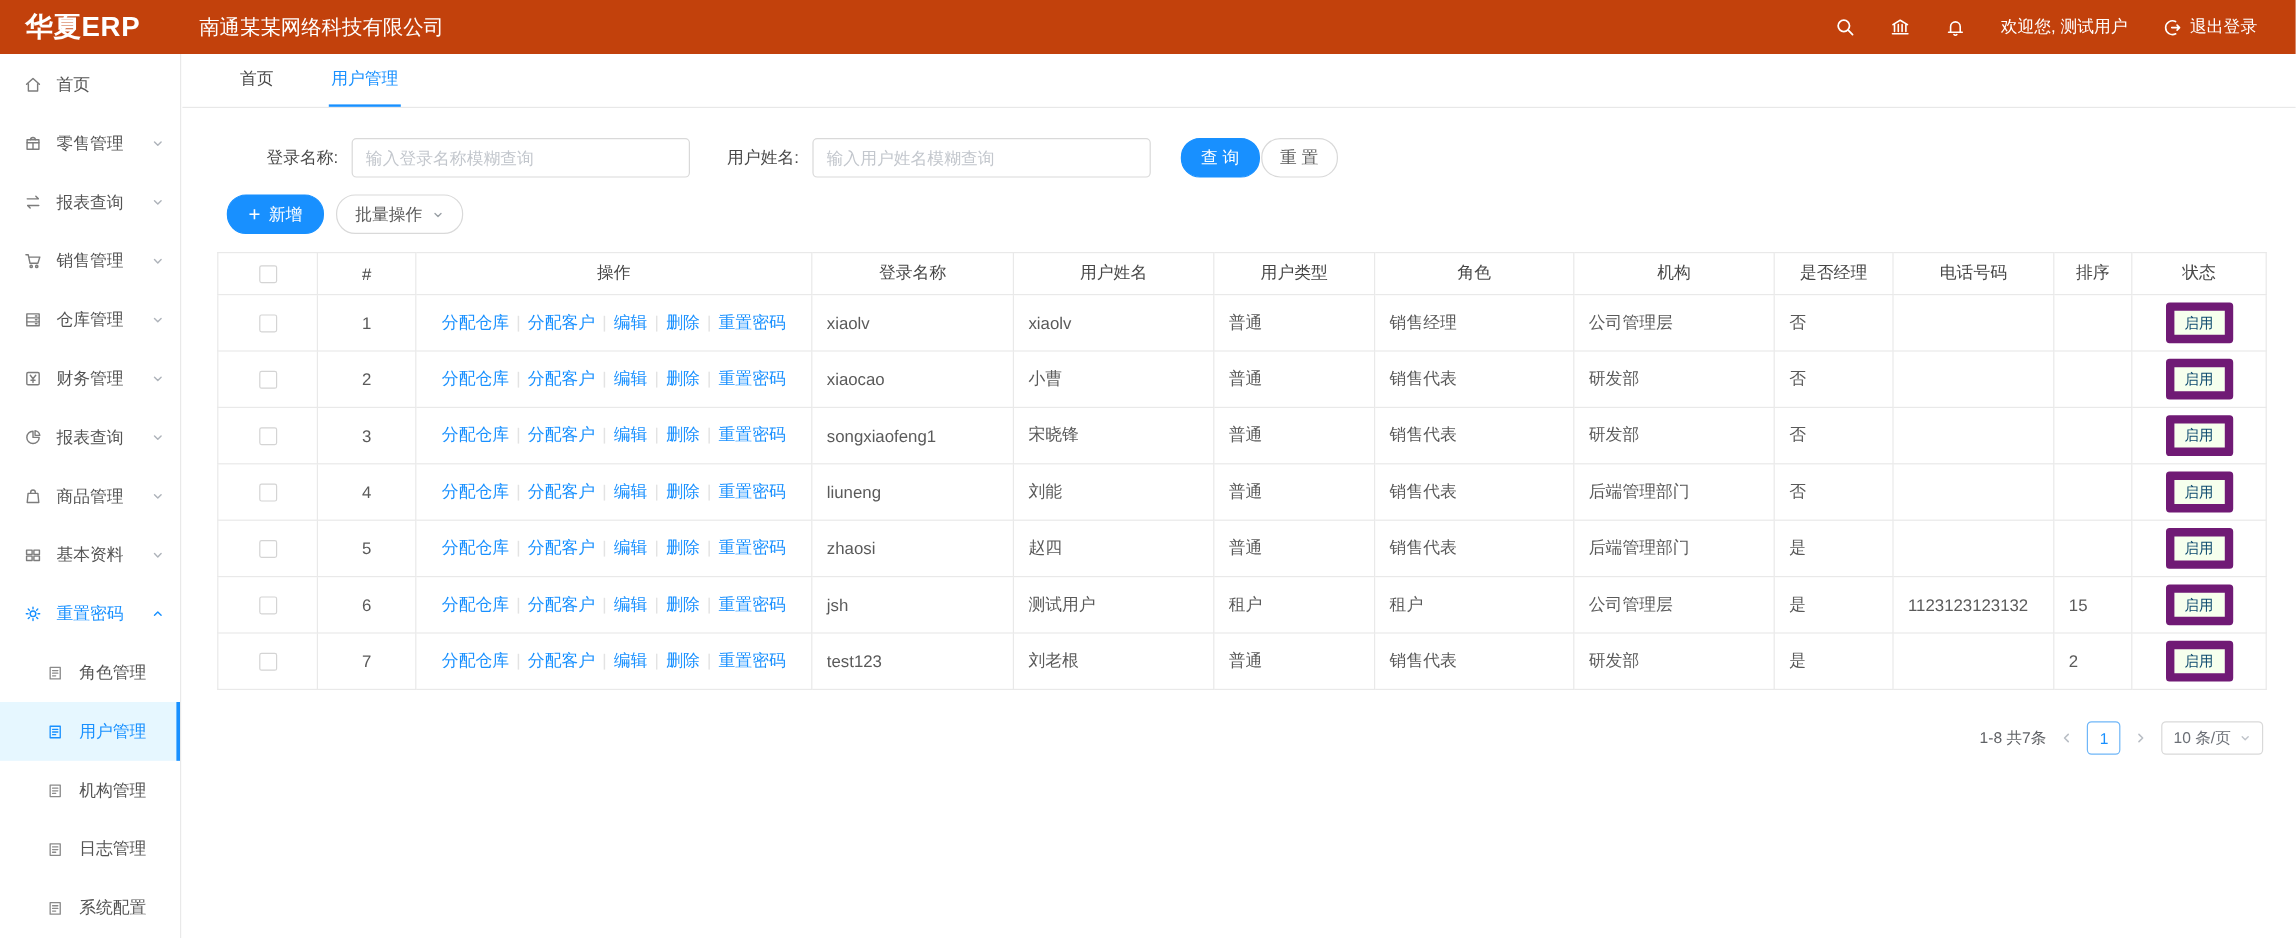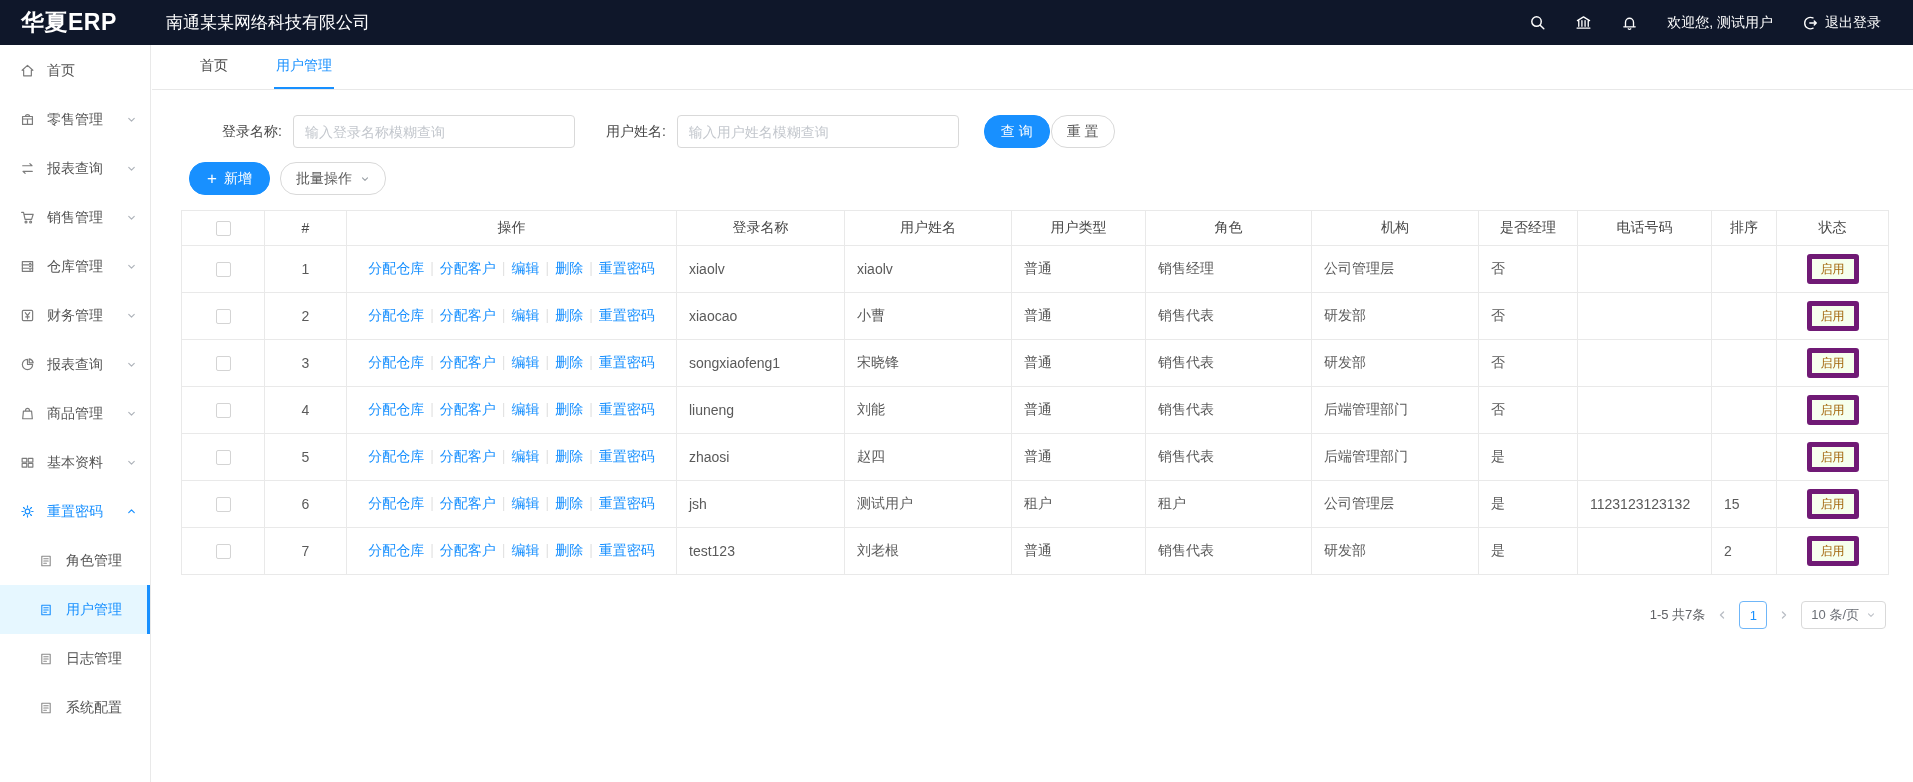--- a/index.html
+++ b/index.html
@@ -2,21 +2,21 @@
 <html><head>
 <meta charset="utf-8">
 <style>
   * { box-sizing: border-box; margin: 0; padding: 0; }
   html,body { width:1913px; height:782px; overflow:hidden; background:#fff;
     font-family:"Liberation Sans","DejaVu Sans",sans-serif; }
   svg { display:block; }
 
   
   .header { position:absolute; top:0; left:0; width:1913px; height:45px;
-    background:#0f172a; display:flex; align-items:center; color:#fff; z-index:10; }
+    background:#c2410c; display:flex; align-items:center; color:#fff; z-index:10; }
   .logo { width:150px; padding-left:21px; font-size:23px; font-weight:bold; letter-spacing:.5px; }
   .company { font-size:17px; margin-left:16px; }
   .header-right { margin-left:auto; display:flex; align-items:center; gap:29px; padding-right:32px; font-size:14px; }
   .hicon { cursor:pointer; display:flex; align-items:center; }
   .welcome { display:flex; align-items:center; }
   .logout { display:flex; align-items:center; gap:7px; cursor:pointer; }
 
   
   .sidebar { position:absolute; top:45px; left:0; bottom:0; width:151px;
     background:#fff; border-right:1px solid #e9e9e9; padding-top:1px; }
@@ -64,21 +64,21 @@
   table { width:100%; border-collapse:collapse; table-layout:fixed; font-size:14px; }
   th, td { border:1px solid #e9e9e9; }
   th { height:35px; font-weight:500; color:#474747; text-align:center; background:#fff; }
   td { height:47px; color:#5a5a5a; text-align:left; padding-left:12px; }
   td.c-center { text-align:center; padding-left:0; }
   .cb { width:15px; height:15px; border:1px solid #d4d4d4; border-radius:2px;
     display:inline-block; background:#fff; vertical-align:middle; cursor:pointer; }
   .c-ops a { color:#1890ff; text-decoration:none; cursor:pointer; }
   .sep { color:#e3e3e3; margin:0 6px; }
   .badge { display:inline-block; padding:4px 9px; font-size:12px; line-height:1;
-    color:#a16207; background:#f6ffed; border:5px solid #701a75; border-radius:3px; }
+    color:#0c4a6e; background:#f6ffed; border:7px solid #701a75; border-radius:3px; }
 
   
   .pagination { margin-top:26px; display:flex; align-items:center; justify-content:flex-end;
     gap:9px; font-size:13px; color:#606266; }
   .pg-arrow { color:#b9bec5; display:flex; cursor:pointer; padding:0 2px; }
   .pg-page { min-width:28px; height:28px; border:1px solid #6fb6f8; border-radius:4px;
     color:#1890ff; display:inline-flex; align-items:center; justify-content:center; cursor:pointer; }
   .pg-size { height:28px; border:1px solid #d9d9d9; border-radius:4px; padding:0 9px;
     display:inline-flex; align-items:center; gap:7px; color:#6b6f76; cursor:pointer; }
   .pg-size .chev { color:#bfc3c9; display:flex; }
@@ -277,20 +277,29 @@
   <div class="side-item side-sub active">
     <span class="ico">
         <svg width="14" height="14" viewBox="0 0 14 14" fill="none" stroke="currentColor" stroke-width="1.1" stroke-linecap="round" stroke-linejoin="round">
           <rect x="2.8" y="2.2" width="8.4" height="9.6"></rect>
           <path d="M4.8 4.8h4.4M4.8 7h4.4M4.8 9.2h2.6"></path>
         </svg>
       </span>
     <span>用户管理</span>
   </div>
 
+  <div class="side-item side-sub">
+    <span class="ico">
+        <svg width="14" height="14" viewBox="0 0 14 14" fill="none" stroke="currentColor" stroke-width="1.1" stroke-linecap="round" stroke-linejoin="round">
+          <rect x="2.8" y="2.2" width="8.4" height="9.6"></rect>
+          <path d="M4.8 4.8h4.4M4.8 7h4.4M4.8 9.2h2.6"></path>
+        </svg>
+      </span>
+    <span>机构管理</span>
+  </div>
 
   <div class="side-item side-sub">
     <span class="ico">
         <svg width="14" height="14" viewBox="0 0 14 14" fill="none" stroke="currentColor" stroke-width="1.1" stroke-linecap="round" stroke-linejoin="round">
           <rect x="2.8" y="2.2" width="8.4" height="9.6"></rect>
           <path d="M4.8 4.8h4.4M4.8 7h4.4M4.8 9.2h2.6"></path>
         </svg>
       </span>
     <span>日志管理</span>
   </div>
@@ -490,21 +499,21 @@
               <td>是</td>
               <td></td>
               <td>2</td>
               <td class="c-center"><span class="badge">启用</span></td>
             </tr>
           </tbody>
       </table>
     </div>
 
     <div class="pagination">
-      <span>1-5 共7条</span>
+      <span>1-8 共7条</span>
       <span class="pg-arrow">
           <svg width="12" height="12" viewBox="0 0 14 14" fill="none" stroke="currentColor" stroke-width="1.5" stroke-linecap="round" stroke-linejoin="round">
             <path d="M8.8 3.5 5.2 7l3.6 3.5"></path>
           </svg>
         </span>
       <span class="pg-page">1</span>
       <span class="pg-arrow">
           <svg width="12" height="12" viewBox="0 0 14 14" fill="none" stroke="currentColor" stroke-width="1.5" stroke-linecap="round" stroke-linejoin="round">
             <path d="M5.2 3.5 8.8 7l-3.6 3.5"></path>
           </svg>

